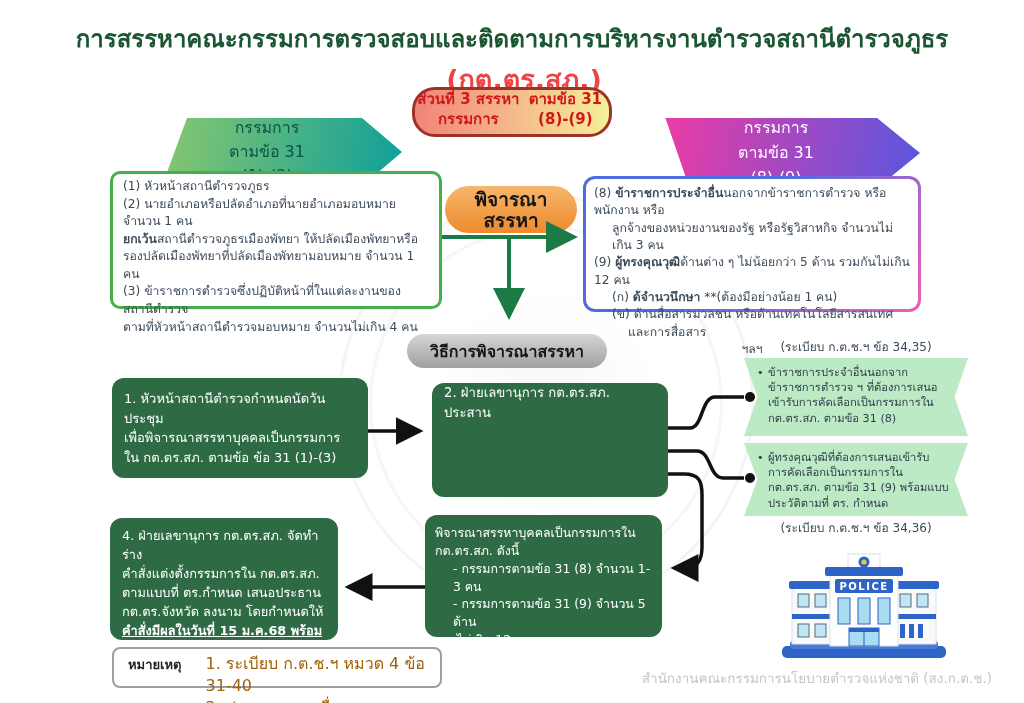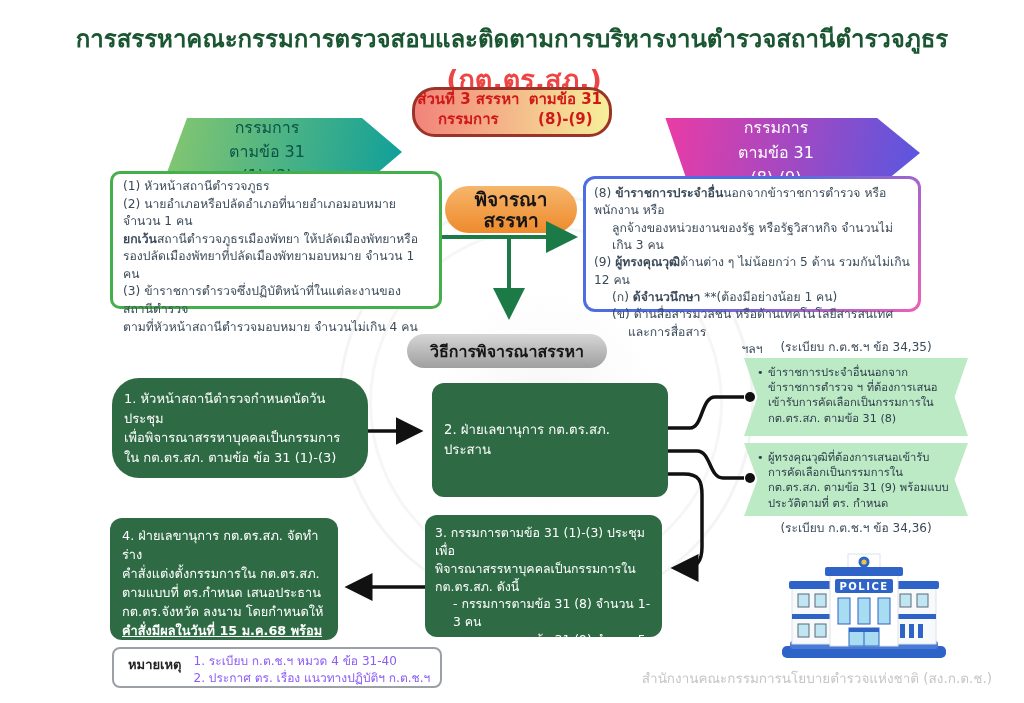--- a/index.html
+++ b/index.html
@@ -50,43 +50,43 @@
   .pillOrange{left:445px;top:186px;width:132px;height:47px;border-radius:24px;
         background:linear-gradient(180deg,#f6b66b,#ee8a2c);display:flex;flex-direction:column;
         justify-content:center;text-align:center;font-weight:bold;font-size:19px;line-height:1.1;color:#161616;}
   .pillGray{left:407px;top:334px;width:200px;height:34px;border-radius:17px;
         background:linear-gradient(180deg,#d6d6d6,#9f9f9f);display:flex;align-items:center;
         justify-content:center;font-weight:bold;font-size:16px;color:#151515;}
 
   
   .gbox{position:absolute;background:#2e6b44;border-radius:12px;color:#ffffff;box-sizing:border-box;}
   .step1{left:112px;top:378px;width:256px;height:100px;padding:10px 12px;font-size:13px;line-height:1.5;
-         display:flex;flex-direction:column;justify-content:center;border-radius:27px;}
-  .step2{left:432px;top:383px;width:236px;height:114px;padding:8px 12px;font-size:13.2px;line-height:1.5;
          display:flex;flex-direction:column;justify-content:center;}
+  .step2{left:432px;top:383px;width:236px;height:114px;padding:0 12px;font-size:13.2px;line-height:1.5;
+         display:flex;flex-direction:column;}
   .step3{left:425px;top:515px;width:237px;height:122px;padding:9px 10px;font-size:12.4px;line-height:1.44;}
   .step4{left:110px;top:518px;width:228px;height:122px;padding:9px 12px;font-size:12.8px;line-height:1.48;}
   .hl{font-weight:bold;text-decoration:underline;}
 
   
   .sideLbl{width:224px;text-align:center;font-size:12px;color:#3b4a59;}
   .lblTop{left:744px;top:337px;}
   .lblBottom{left:744px;top:518px;}
   .ribbon{position:absolute;left:744px;width:224px;background:#bceac4;color:#2e3d4c;
           clip-path:polygon(0 0,100% 0,94% 50%,100% 100%,0 100%,6% 50%);
           box-sizing:border-box;padding:7px 16px 7px 24px;font-size:11.2px;line-height:1.36;}
   .ribbon .bullet{position:absolute;left:13px;top:7px;}
   .banner1{top:358px;height:78px;}
   .banner2{top:443px;height:73px;}
 
   
   .noteBox{left:112px;top:647px;width:330px;height:41px;background:#fff;border:2px solid #9aa0a6;
-           border-radius:8px;box-sizing:border-box;display:flex;gap:12px;padding:4px 8px 4px 14px;}
+           border-radius:8px;box-sizing:border-box;display:flex;gap:24px;padding:4px 8px 4px 14px;}
   .noteLabel{font-weight:bold;font-size:13px;color:#222;padding-top:1px;}
-  .noteLines{font-size:12px;line-height:1.38;color:#8b5cf6;}
+  .noteLines{font-size:16px;line-height:1.38;color:#a16207;}
 
   .footer{left:600px;top:667px;width:392px;text-align:right;font-size:13.5px;color:#c6c6c6;}
 
   .connectors{left:0;top:0;pointer-events:none;}
   .building{left:778px;top:548px;}
 </style>
 </head>
 <body>
 
 <div class="stage">
@@ -164,21 +164,20 @@
     <div>1. หัวหน้าสถานีตำรวจกำหนดนัดวันประชุม</div>
     <div>เพื่อพิจารณาสรรหาบุคคลเป็นกรรมการ</div>
     <div>ใน กต.ตร.สภ. ตามข้อ ข้อ 31 (1)-(3)</div>
   </div>
 
   <div class="gbox step2">
     <div>2. ฝ่ายเลขานุการ กต.ตร.สภ. ประสาน</div>
   </div>
 
   <div class="gbox step3">
-    <div>3. กรรมการตามข้อ 31 (1)-(3) ประชุมเพื่อ</div>
     <div>พิจารณาสรรหาบุคคลเป็นกรรมการใน</div>
     <div>กต.ตร.สภ. ดังนี้</div>
     <div class="ind1">- กรรมการตามข้อ 31 (8) จำนวน 1-3 คน</div>
     <div class="ind1">- กรรมการตามข้อ 31 (9) จำนวน 5 ด้าน</div>
     <div>รวมไม่เกิน 12 คน</div>
   </div>
 
   <div class="gbox step4">
     <div>4. ฝ่ายเลขานุการ กต.ตร.สภ. จัดทำร่าง</div>
     <div>คำสั่งแต่งตั้งกรรมการใน กต.ตร.สภ.</div>

